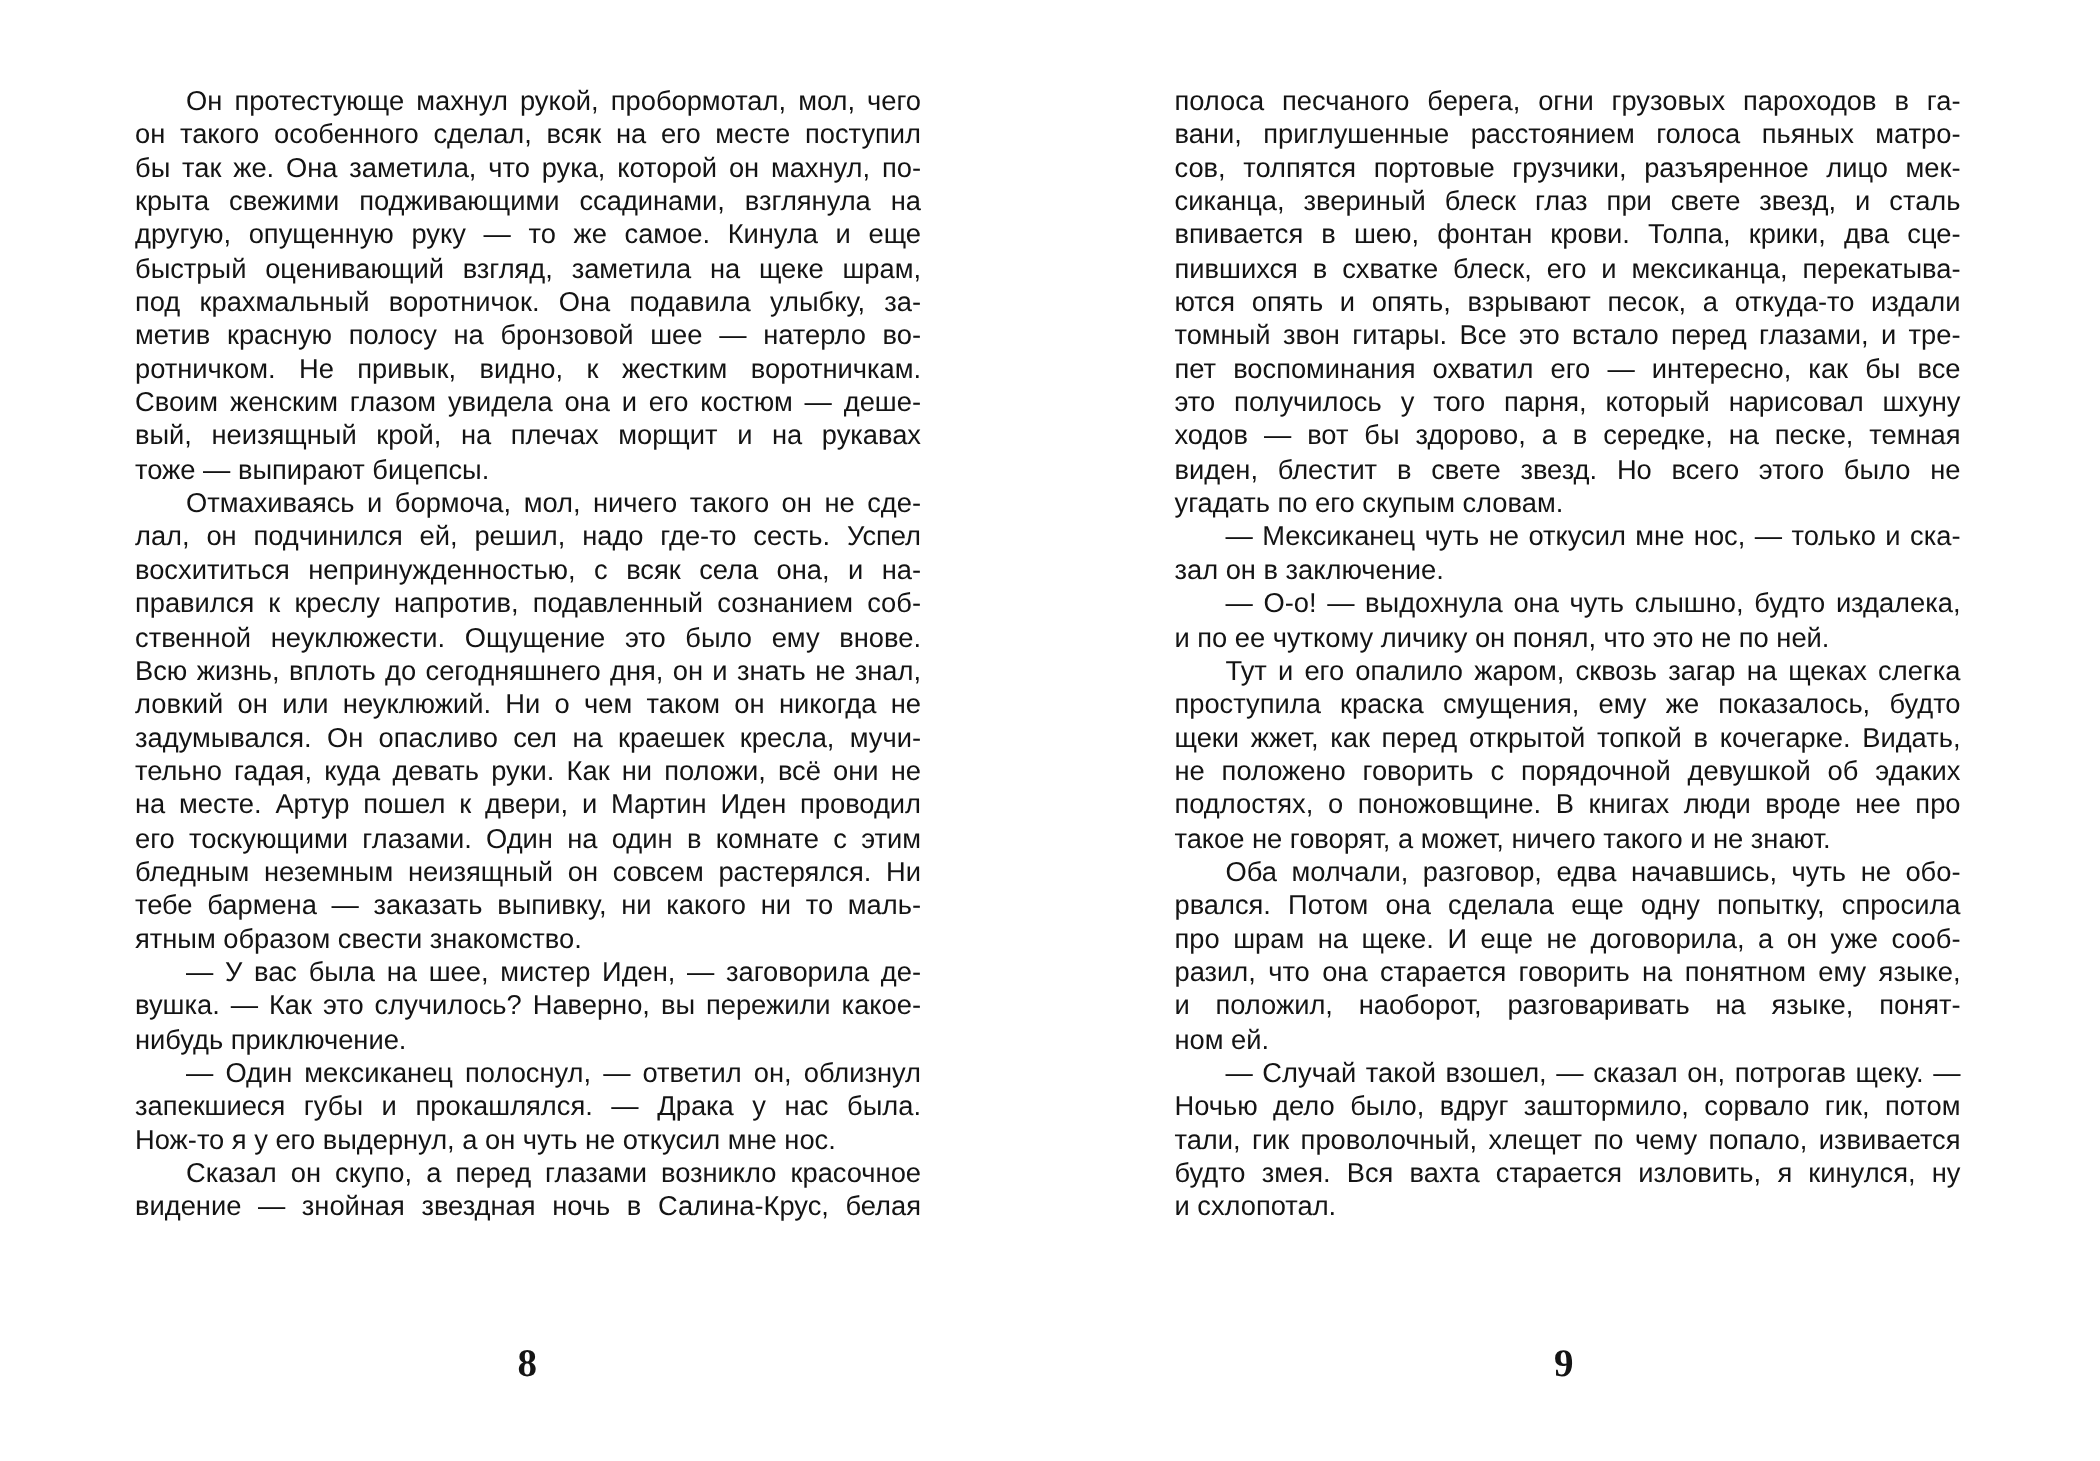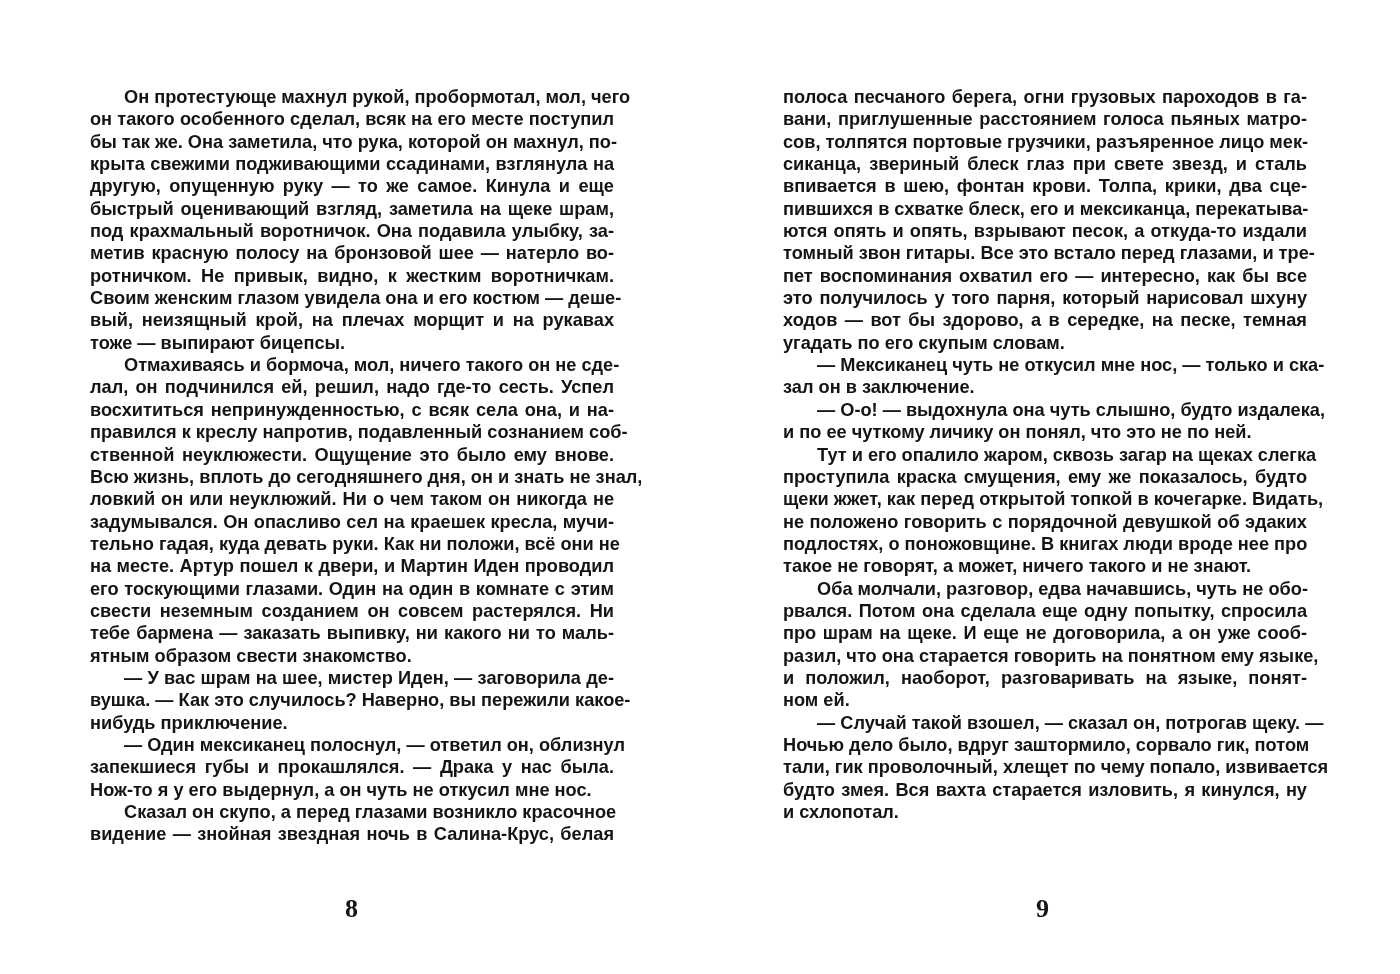--- a/index.html
+++ b/index.html
@@ -1,18 +1,18 @@
 <!DOCTYPE html>
 <html><head>
 <meta charset="utf-8">
 <style>
   html, body { margin:0; padding:0; background:#ffffff; }
   body { width:1400px; height:974px; position:relative; overflow:hidden;
          font-family:"Liberation Sans", "DejaVu Sans", sans-serif; color:#141414; }
-  .page { position:absolute; top:86px; width:524px;font-weight:bold; }
+  .page { position:absolute; top:56px; width:524px; }
   .page.left { left:90px; }
   .page.right { left:783px; }
   .line { height:22.35px; line-height:22.35px; font-size:18.2px; white-space:nowrap;
           text-align:justify; text-align-last:justify; }
   .line.indent { padding-left:34px; }
   .line.last { text-align-last:left; }
   .pagenum { position:absolute; top:894px; font-family:"Liberation Serif", "DejaVu Serif", serif;
              font-weight:bold; font-size:26px; line-height:30px; }
   .pagenum.left { left:345px; }
   .pagenum.right { left:1036px; }
@@ -37,44 +37,45 @@
     <div class="line">лал, он подчинился ей, решил, надо где-то сесть. Успел</div>
     <div class="line">восхититься непринужденностью, с всяк села она, и на-</div>
     <div class="line">правился к креслу напротив, подавленный сознанием соб-</div>
     <div class="line">ственной неуклюжести. Ощущение это было ему внове.</div>
     <div class="line">Всю жизнь, вплоть до сегодняшнего дня, он и знать не знал,</div>
     <div class="line">ловкий он или неуклюжий. Ни о чем таком он никогда не</div>
     <div class="line">задумывался. Он опасливо сел на краешек кресла, мучи-</div>
     <div class="line">тельно гадая, куда девать руки. Как ни положи, всё они не</div>
     <div class="line">на месте. Артур пошел к двери, и Мартин Иден проводил</div>
     <div class="line">его тоскующими глазами. Один на один в комнате с этим</div>
-    <div class="line">свести неземным созданием он совсем растерялся. Ни</div>
+    <div class="line">бледным неземным неизящный он совсем растерялся. Ни</div>
     <div class="line">тебе бармена — заказать выпивку, ни какого ни то маль-</div>
     <div class="line last">ятным образом свести знакомство.</div>
-    <div class="line indent">— У вас шрам на шее, мистер Иден, — заговорила де-</div>
+    <div class="line indent">— У вас была на шее, мистер Иден, — заговорила де-</div>
     <div class="line">вушка. — Как это случилось? Наверно, вы пережили какое-</div>
     <div class="line last">нибудь приключение.</div>
     <div class="line indent">— Один мексиканец полоснул, — ответил он, облизнул</div>
     <div class="line">запекшиеся губы и прокашлялся. — Драка у нас была.</div>
     <div class="line last">Нож-то я у его выдернул, а он чуть не откусил мне нос.</div>
     <div class="line indent">Сказал он скупо, а перед глазами возникло красочное</div>
     <div class="line">видение — знойная звездная ночь в Салина-Крус, белая</div>
   </div>
 <div class="page right" id="right-lines">
     <div class="line">полоса песчаного берега, огни грузовых пароходов в га-</div>
     <div class="line">вани, приглушенные расстоянием голоса пьяных матро-</div>
     <div class="line">сов, толпятся портовые грузчики, разъяренное лицо мек-</div>
     <div class="line">сиканца, звериный блеск глаз при свете звезд, и сталь</div>
     <div class="line">впивается в шею, фонтан крови. Толпа, крики, два сце-</div>
     <div class="line">пившихся в схватке блеск, его и мексиканца, перекатыва-</div>
     <div class="line">ются опять и опять, взрывают песок, а откуда-то издали</div>
     <div class="line">томный звон гитары. Все это встало перед глазами, и тре-</div>
     <div class="line">пет воспоминания охватил его — интересно, как бы все</div>
     <div class="line">это получилось у того парня, который нарисовал шхуну</div>
     <div class="line">ходов — вот бы здорово, а в середке, на песке, темная</div>
+    <div class="line">виден, блестит в свете звезд. Но всего этого было не</div>
     <div class="line last">угадать по его скупым словам.</div>
     <div class="line indent">— Мексиканец чуть не откусил мне нос, — только и ска-</div>
     <div class="line last">зал он в заключение.</div>
     <div class="line indent">— О-о! — выдохнула она чуть слышно, будто издалека,</div>
     <div class="line last">и по ее чуткому личику он понял, что это не по ней.</div>
     <div class="line indent">Тут и его опалило жаром, сквозь загар на щеках слегка</div>
     <div class="line">проступила краска смущения, ему же показалось, будто</div>
     <div class="line">щеки жжет, как перед открытой топкой в кочегарке. Видать,</div>
     <div class="line">не положено говорить с порядочной девушкой об эдаких</div>
     <div class="line">подлостях, о поножовщине. В книгах люди вроде нее про</div>

